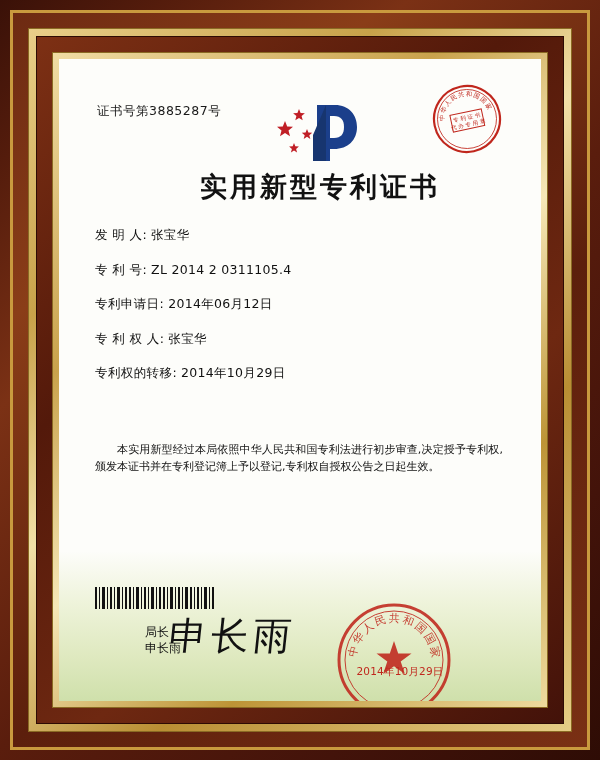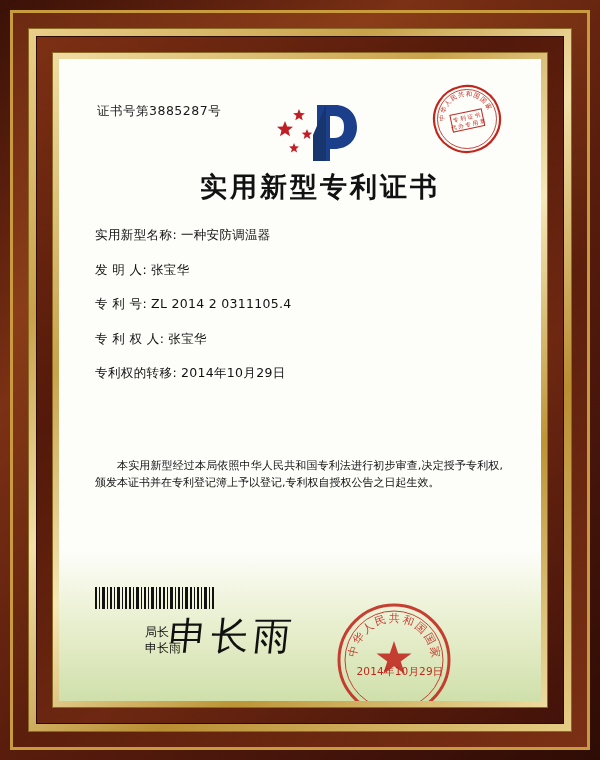--- a/index.html
+++ b/index.html
@@ -92,21 +92,21 @@
     margin-left:4px;letter-spacing:.3px;
   }
 
   
   .body-text{
     position:absolute;left:36px;top:382px;width:408px;
     font-size:11px;line-height:17px;color:#111;
     text-align:justify;
     font-family:"DejaVu Sans", sans-serif;
   }
-  .body-text p{margin:16px 0 2px 0;text-indent:22px;}
+  .body-text p{margin:0 0 2px 0;text-indent:22px;}
 
   
   .barcode{
     position:absolute;left:36px;top:528px;width:120px;height:22px;
   }
 
   
   .sig-label{
     position:absolute;left:42px;top:565px;
     font-size:12px;line-height:16px;color:#111;
@@ -181,30 +181,30 @@
             <text x="36" y="36.5" text-anchor="middle" font-size="5.6" fill="#c0271d" font-family="'DejaVu Sans',sans-serif">专 利 证 书</text>
             <text x="36" y="43.5" text-anchor="middle" font-size="5.6" fill="#c0271d" font-family="'DejaVu Sans',sans-serif">代 办 专 用 章</text>
           </g>
         </svg>
       </div>
 
       <div class="title">实用新型专利证书</div>
 
       <div class="fields">
         <div class="field-row">
-          <span class="field-label">实用新型名称:</span>
-          <span class="field-value">一种安防调温器</span>
-        </div>
-        <div class="field-row">
           <span class="field-label">发  明  人:</span>
           <span class="field-value">张宝华</span>
         </div>
         <div class="field-row">
           <span class="field-label">专  利  号:</span>
           <span class="field-value">ZL 2014 2 0311105.4</span>
+        </div>
+        <div class="field-row">
+          <span class="field-label">专利申请日:</span>
+          <span class="field-value">2014年06月12日</span>
         </div>
         <div class="field-row">
           <span class="field-label">专  利 权  人:</span>
           <span class="field-value">张宝华</span>
         </div>
         <div class="field-row">
           <span class="field-label">专利权的转移:</span>
           <span class="field-value">2014年10月29日</span>
         </div>
       </div>

